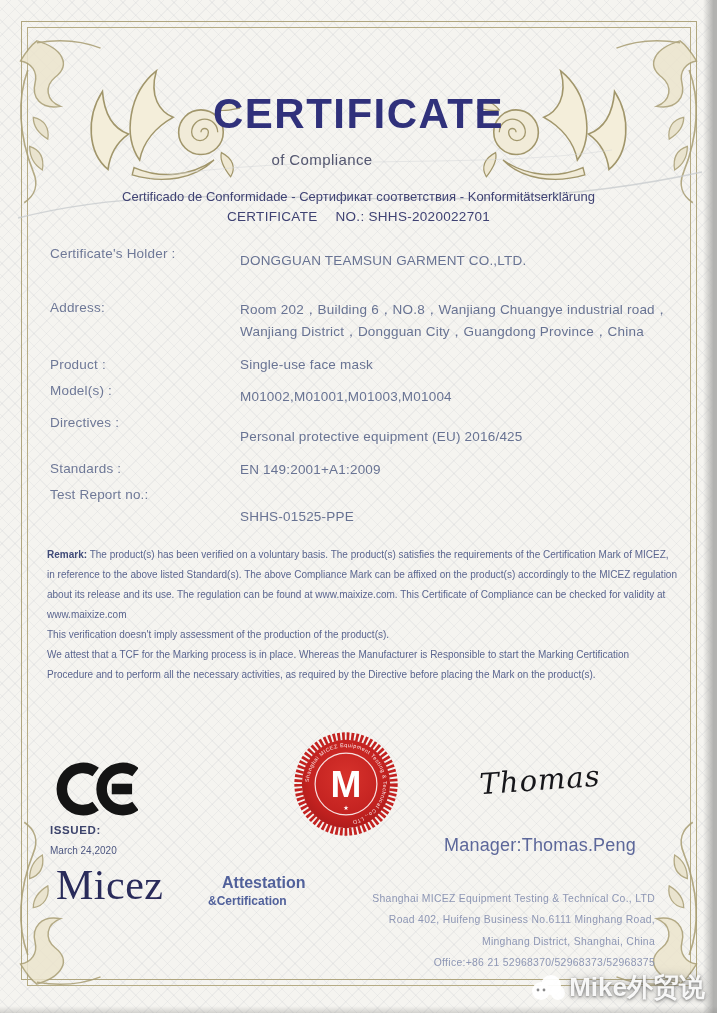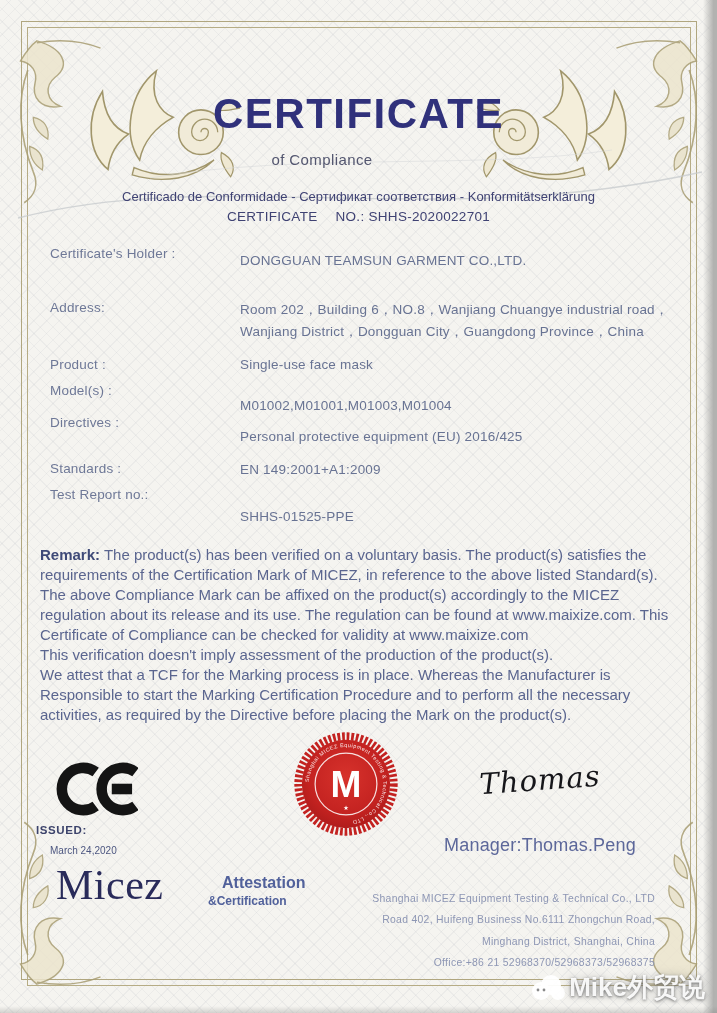--- a/index.html
+++ b/index.html
@@ -32,27 +32,27 @@
   .multilang{position:absolute;left:0;top:189px;width:717px;text-align:center;
     font-size:13px;color:#3f4273;}
   .certno{position:absolute;left:0;top:209px;width:717px;text-align:center;
     font-size:13.5px;color:#3f4273;letter-spacing:.3px;}
   .certno .gap{display:inline-block;width:18px;}
   
   .lbl{position:absolute;left:50px;font-size:13.5px;color:#6e7897;letter-spacing:.2px;}
   .val{position:absolute;left:240px;font-size:13.5px;color:#687393;letter-spacing:.2px;}
   .val.wrap{width:434px;line-height:22px;}
   
-  .remark{position:absolute;left:40px;top:545px;width:630px;
-    font-size:15px;line-height:20px;color:#5a658f;}
+  .remark{position:absolute;left:47px;top:545px;width:630px;
+    font-size:10px;line-height:20px;color:#5a658f;}
   .remark p{margin:0;}
   .remark b{color:#3f4a78;}
   
   .ce{position:absolute;left:50px;top:757px;width:88px;height:64px;}
-  .issued{position:absolute;left:36px;top:824px;font-size:11.5px;font-weight:bold;
+  .issued{position:absolute;left:50px;top:824px;font-size:11.5px;font-weight:bold;
     letter-spacing:.6px;color:#3c436b;}
   .issue-date{position:absolute;left:50px;top:845px;font-size:10px;color:#4d5781;}
   .brand{position:absolute;left:56px;top:861px;font-family:"Liberation Serif",serif;
     font-size:42px;color:#292b5a;letter-spacing:.5px;}
   .brand-sub1{position:absolute;left:222px;top:874px;font-size:16px;font-weight:bold;color:#51619b;}
   .brand-sub2{position:absolute;left:208px;top:894px;font-size:12px;font-weight:bold;color:#51619b;}
   .seal{position:absolute;left:293px;top:731px;width:106px;height:106px;}
   .signature{position:absolute;left:450px;top:763px;width:180px;text-align:center;
     font-family:"DejaVu Serif",serif;font-style:italic;font-size:29px;color:#16161a;
     transform:rotate(-4deg);letter-spacing:1px;}
@@ -155,21 +155,21 @@
   <span class="lbl" style="top:246px">Certificate's Holder :</span>
   <span class="val" style="top:253px">DONGGUAN TEAMSUN GARMENT CO.,LTD.</span>
 
   <span class="lbl" style="top:300px">Address:</span>
   <span class="val wrap" style="top:299px">Room 202，Building 6，NO.8，Wanjiang Chuangye industrial road，Wanjiang District，Dongguan City，Guangdong Province，China</span>
 
   <span class="lbl" style="top:357px">Product :</span>
   <span class="val" style="top:357px">Single-use face mask</span>
 
   <span class="lbl" style="top:383px">Model(s) :</span>
-  <span class="val" style="top:398px">M01002,M01001,M01003,M01004</span>
+  <span class="val" style="top:389px">M01002,M01001,M01003,M01004</span>
 
   <span class="lbl" style="top:415px">Directives :</span>
   <span class="val" style="top:429px">Personal protective equipment (EU) 2016/425</span>
 
   <span class="lbl" style="top:461px">Standards :</span>
   <span class="val" style="top:462px">EN 149:2001+A1:2009</span>
 
   <span class="lbl" style="top:487px">Test Report no.:</span>
   <span class="val" style="top:509px">SHHS-01525-PPE</span>
 
@@ -208,21 +208,21 @@
     </text>
     <text x="60" y="75" text-anchor="middle" font-size="42" font-weight="bold" font-family="Liberation Sans, sans-serif" fill="#ffffff">M</text>
     <text x="60" y="90" text-anchor="middle" font-size="7" fill="#ffffff">★</text>
   </svg>
 
   <div class="signature">Thomas</div>
   <div class="manager">Manager:Thomas.Peng</div>
 
   <div class="company">
     <div>Shanghai MICEZ Equipment Testing &amp; Technical Co., LTD</div>
-    <div>Road 402, Huifeng Business No.6111 Zhongchun Road,</div>
+    <div>Road 402, Huifeng Business No.6111 Minghang Road,</div>
     <div>Minghang District, Shanghai, China</div>
     <div>Office:+86 21 52968370/52968373/52968375</div>
   </div>
 
   <div class="watermark">
     <svg width="42" height="34" viewBox="0 0 42 34">
       <circle cx="14" cy="20" r="9" fill="rgba(255,255,255,0.95)"></circle>
       <circle cx="24" cy="14" r="10" fill="rgba(255,255,255,0.95)"></circle>
       <circle cx="31" cy="22" r="7" fill="rgba(255,255,255,0.95)"></circle>
       <circle cx="11" cy="19" r="1.4" fill="#8a8a8a"></circle>

